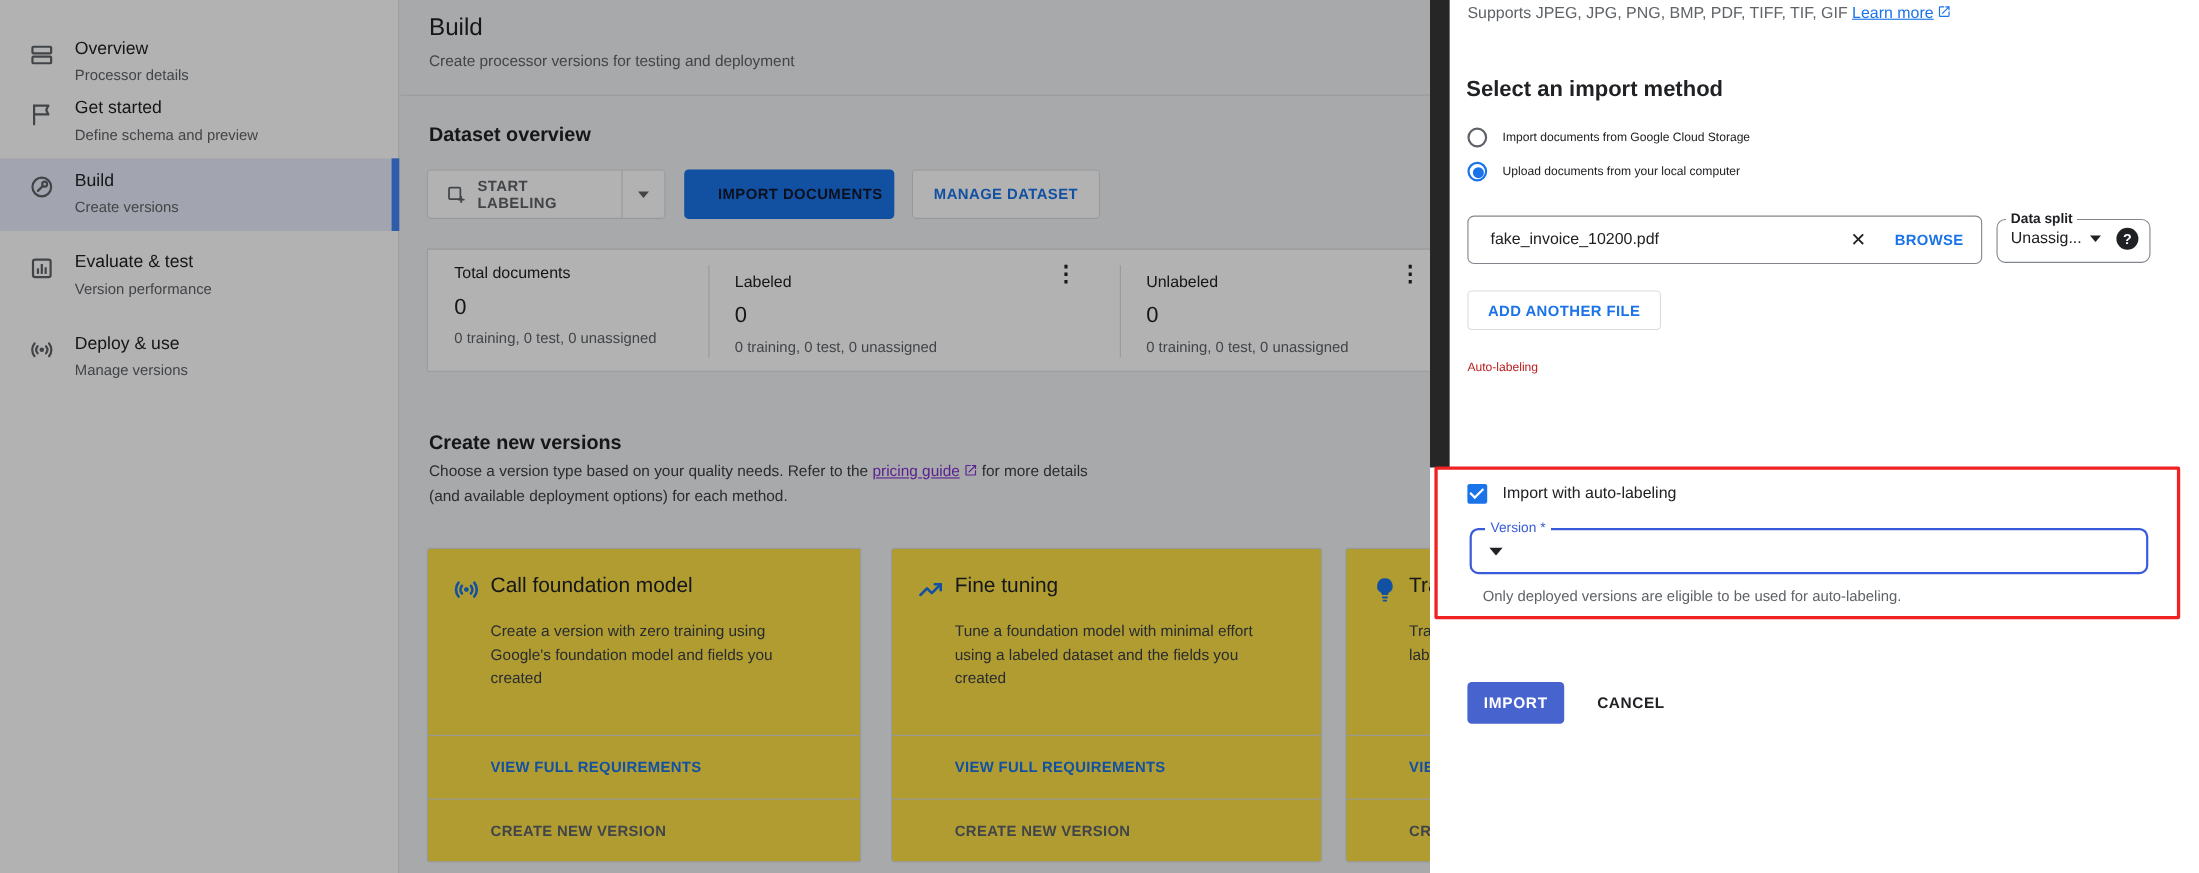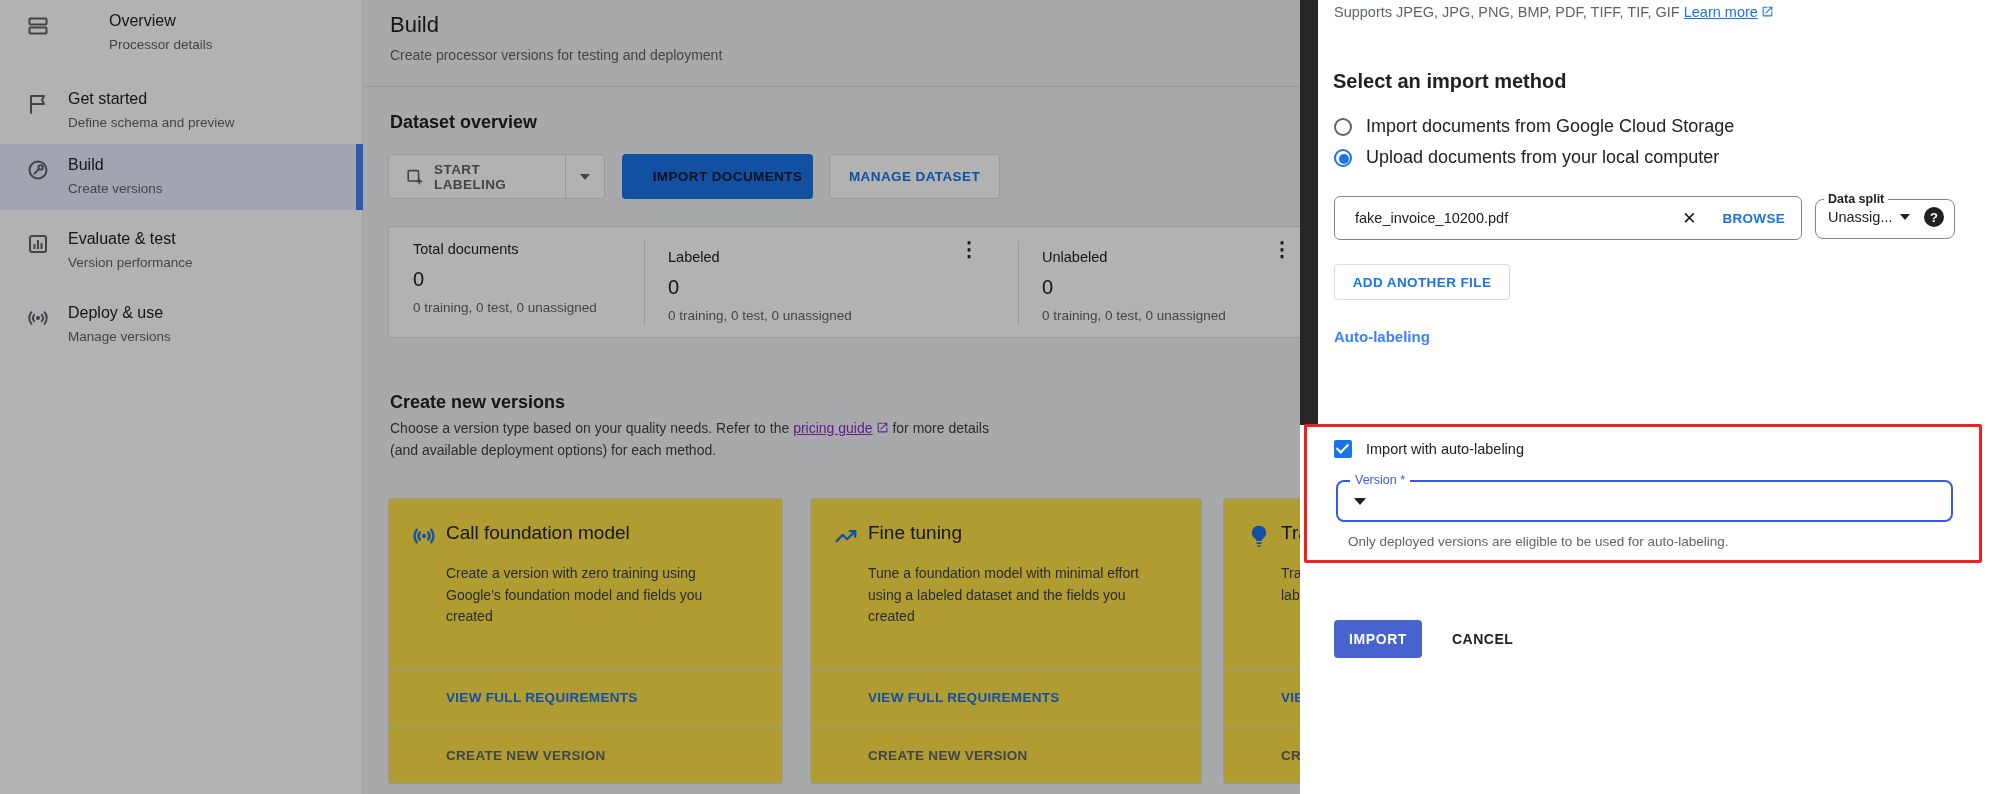--- a/index.html
+++ b/index.html
@@ -65,37 +65,37 @@
   .vcard-create { color:#5f6368; }
 
   
   .panel { position:absolute; left:1318px; top:0; width:681px; height:794px; background:#fff; z-index:50; }
   .supports { position:absolute; left:16px; top:4px; font-size:14.5px; color:#5f6368; }
   .panel-h { position:absolute; left:15px; top:70px; font-size:20px; font-weight:bold; color:#202124; }
   .radio-row { position:absolute; left:16px; display:flex; align-items:center; gap:14px; cursor:pointer; }
   .radio { width:18px; height:18px; border-radius:50%; border:2px solid #5f6368; position:relative; flex:0 0 18px; }
   .radio.sel { border-color:#1a73e8; }
   .radio.sel::after { content:""; position:absolute; left:3px; top:3px; width:10px; height:10px; border-radius:50%; background:#1a73e8; }
-  .radio-label { font-size:18px; color:#202124; }
+  .radio-label { font-size:11px; color:#202124; }
 
   .file-box { position:absolute; left:16px; top:196px; width:468px; height:44px; border:1px solid #80868b; border-radius:6px; display:flex; align-items:center; padding:0 16px 0 20px; background:#fff; }
   .file-name { flex:1; font-size:14.5px; color:#202124; }
   .x-ic { font-size:17px; color:#202124; cursor:pointer; margin-right:26px; }
   .browse { font-size:13.5px; font-weight:bold; letter-spacing:.3px; color:#1a73e8; cursor:pointer; }
 
   .split-field { position:absolute; left:497px; top:192px; width:140px; height:47px; border:1px solid #80868b; border-radius:8px; background:#fff; }
   .split-field legend { margin-left:8px; padding:0 4px; font-size:12.5px; font-weight:bold; color:#202124; }
   .split-inner { display:flex; align-items:center; padding:1px 10px 0 12px; }
   .split-val { font-size:14.5px; color:#202124; }
   .sf-caret { width:0; height:0; border-left:5px solid transparent; border-right:5px solid transparent; border-top:6px solid #202124; margin-left:8px; cursor:pointer; }
   .help-ic { margin-left:auto; width:20px; height:20px; border-radius:50%; background:#202124; color:#fff; font-size:13px; font-weight:bold; display:flex; align-items:center; justify-content:center; cursor:pointer; }
 
   .add-btn { position:absolute; left:16px; top:264px; width:176px; height:36px; border:1px solid #dadce0; border-radius:4px; background:#fff; color:#1a73e8; font-size:13.5px; font-weight:bold; letter-spacing:.4px; display:flex; align-items:center; justify-content:center; cursor:pointer; }
 
-  .auto-h { position:absolute; left:16px; top:328px; font-size:15px; font-weight:bold; color:#3b82f6; }
+  .auto-h { position:absolute; left:16px; top:328px; font-size:11px; font-weight:normal; color:#b91c1c; }
   .auto-p { position:absolute; left:16px; top:362px; font-size:14.5px; color:#202124; line-height:26px; width:650px; }
 
   .chk-row { position:absolute; left:16px; top:440px; display:flex; align-items:center; gap:14px; cursor:pointer; }
   .checkbox { width:18px; height:18px; background:#1a73e8; border-radius:2px; position:relative; flex:0 0 18px; }
   .checkbox::after { content:""; position:absolute; left:5px; top:1px; width:5px; height:10px; border:solid #fff; border-width:0 2.5px 2.5px 0; transform:rotate(45deg); }
   .chk-label { font-size:14.5px; color:#202124; }
 
   .ver-field { position:absolute; left:18px; top:480px; width:617px; height:42px; border:2px solid #3a5bd9; border-radius:8px; background:#fff; display:flex; align-items:center; padding:0 16px; cursor:pointer; }
   .ver-label { position:absolute; left:12px; top:-9px; background:#fff; padding:0 5px; font-size:12.5px; color:#3a5bd9; }
   .ver-value { font-size:15px; color:#202124; flex:1; }
@@ -111,21 +111,21 @@
   svg.blue-ic { fill:none; stroke:#1a73e8; stroke-width:2.2; stroke-linecap:round; stroke-linejoin:round; }
 </style>
 </head>
 <body>
 
 <div class="stage">
 
   <div class="app">
 
     <aside class="sidebar">
-      <div class="nav-item" style="top:0;gap:41px;">
+      <div class="nav-item" style="top:24px;">
         <span class="nicon">
           <svg class="stroke-ic" viewBox="0 0 24 24" width="24" height="24">
               <rect x="3.5" y="4.5" width="17" height="6" rx="1"></rect>
               <rect x="3.5" y="13.5" width="17" height="6" rx="1"></rect>
             </svg>
         </span>
         <span class="ntxt">
           <div class="nav-title">Overview</div>
           <div class="nav-sub">Processor details</div>
         </span>

